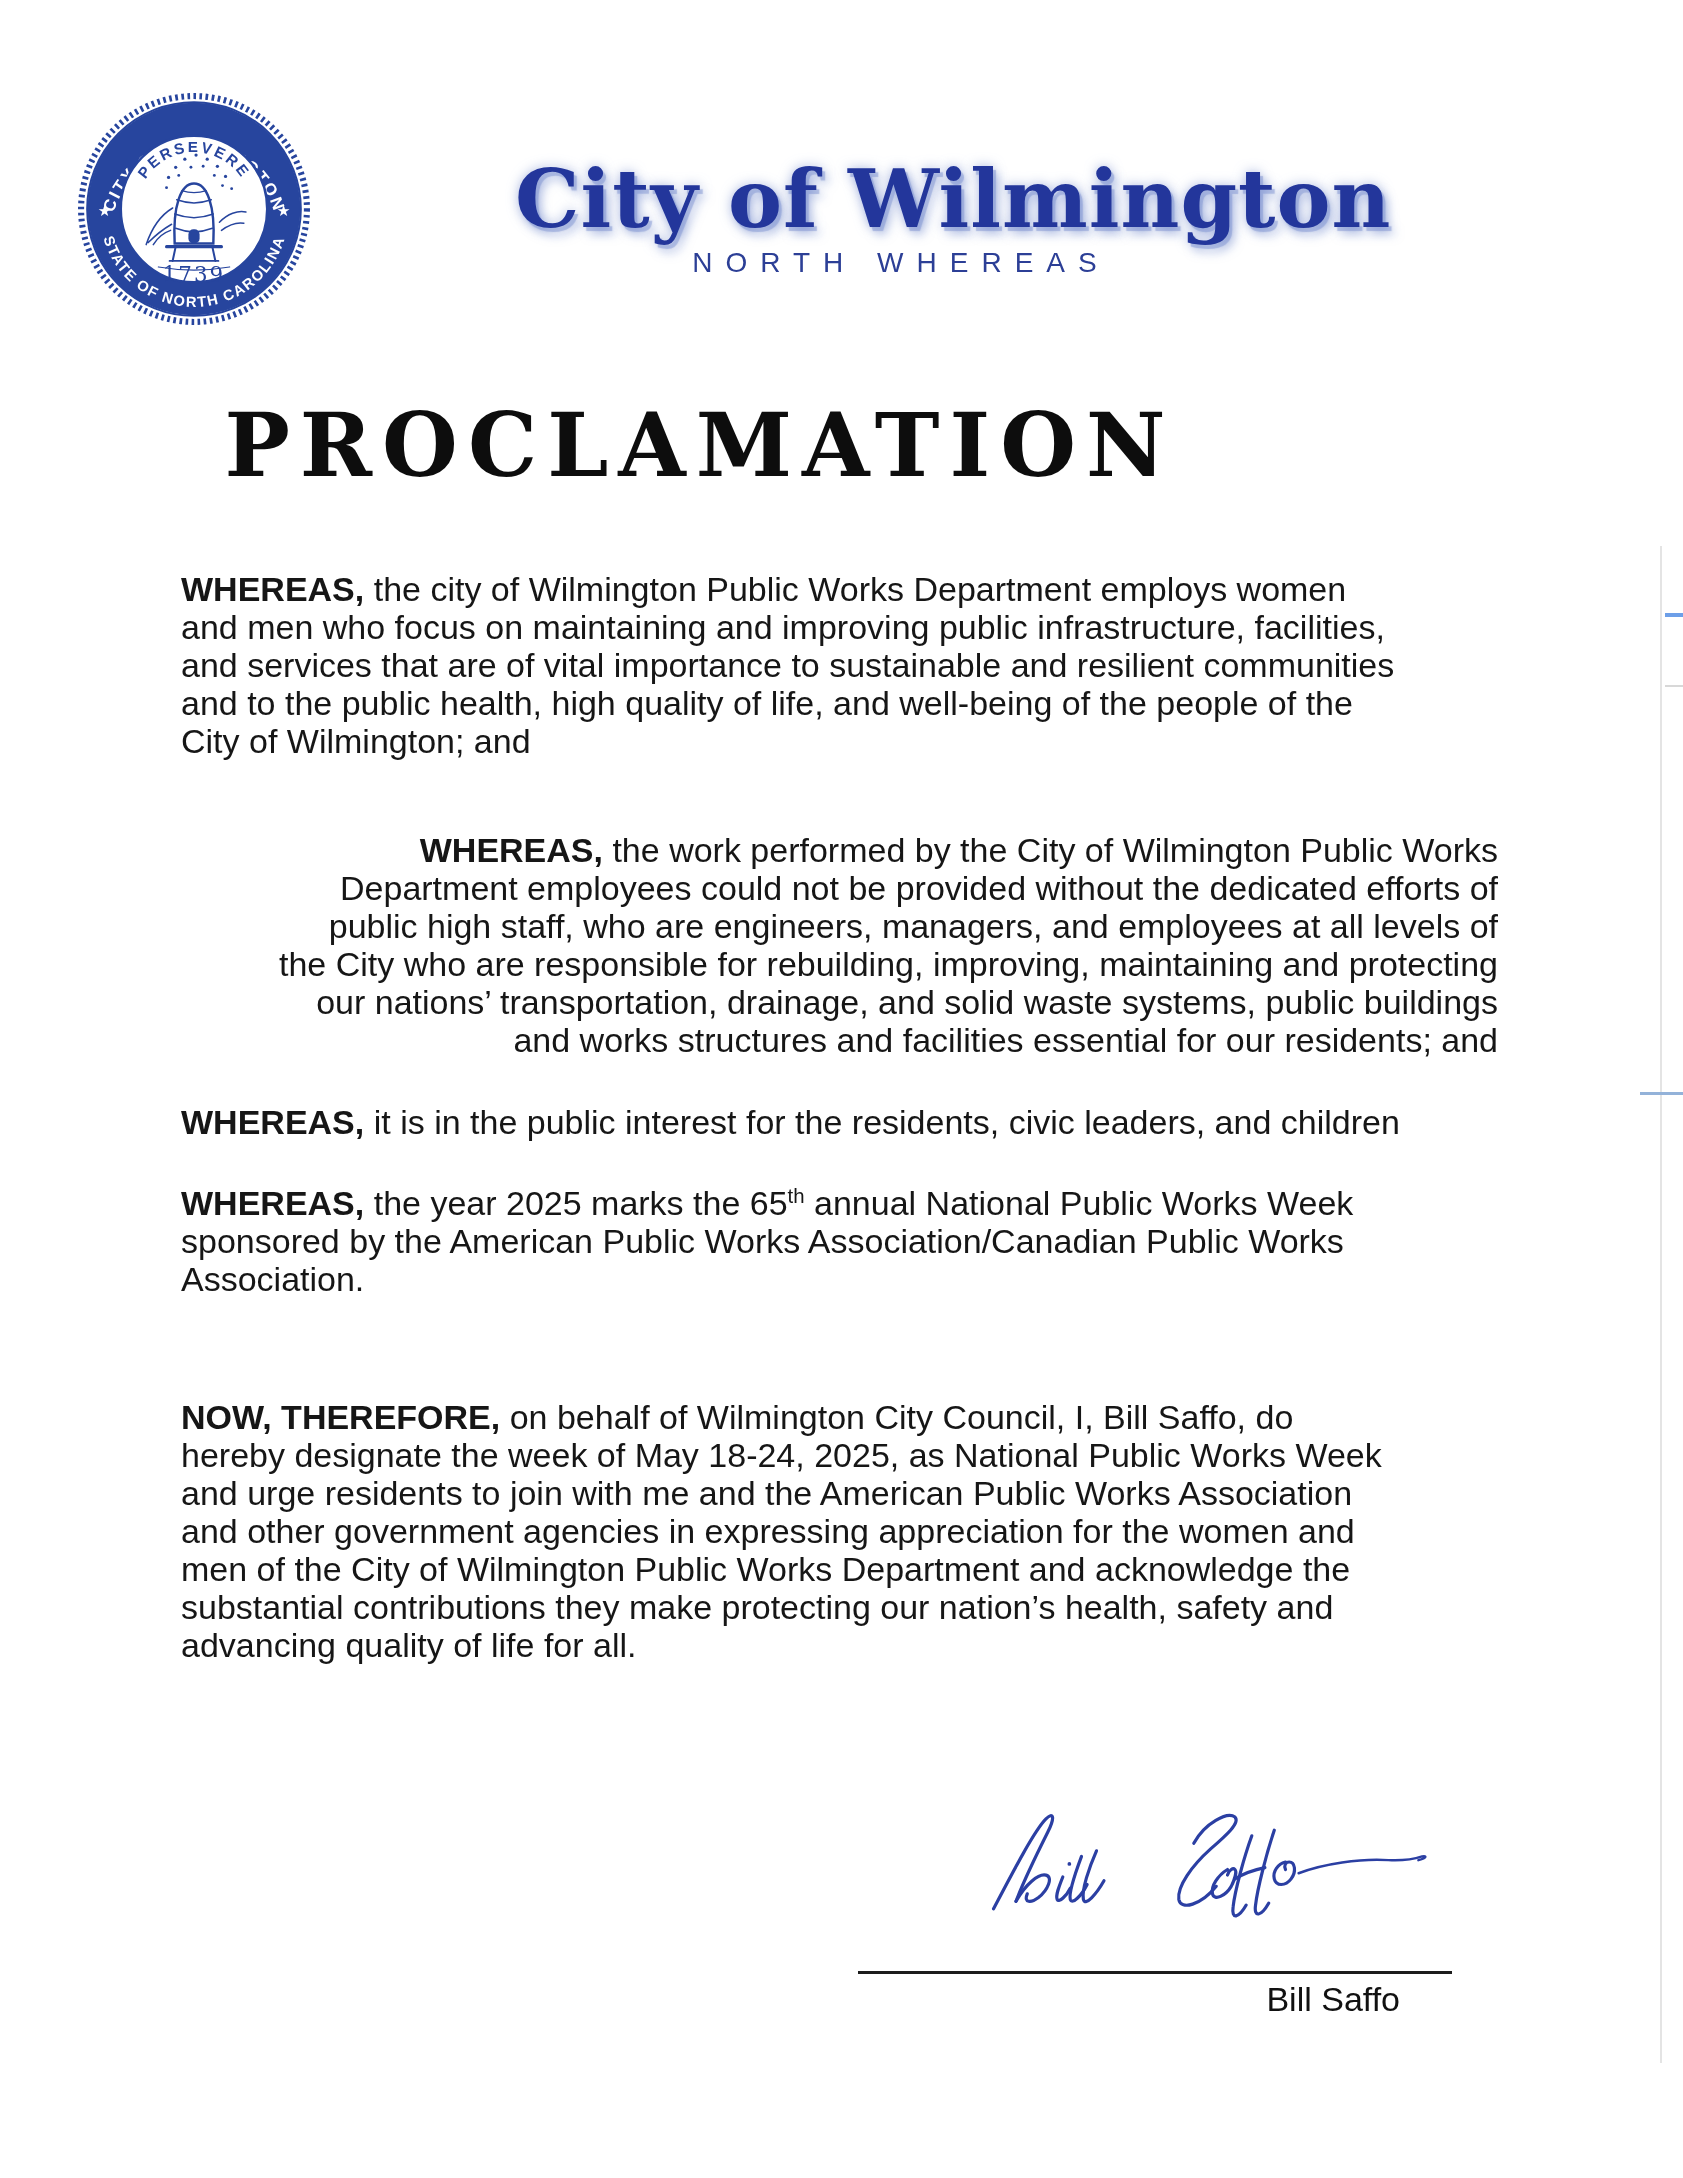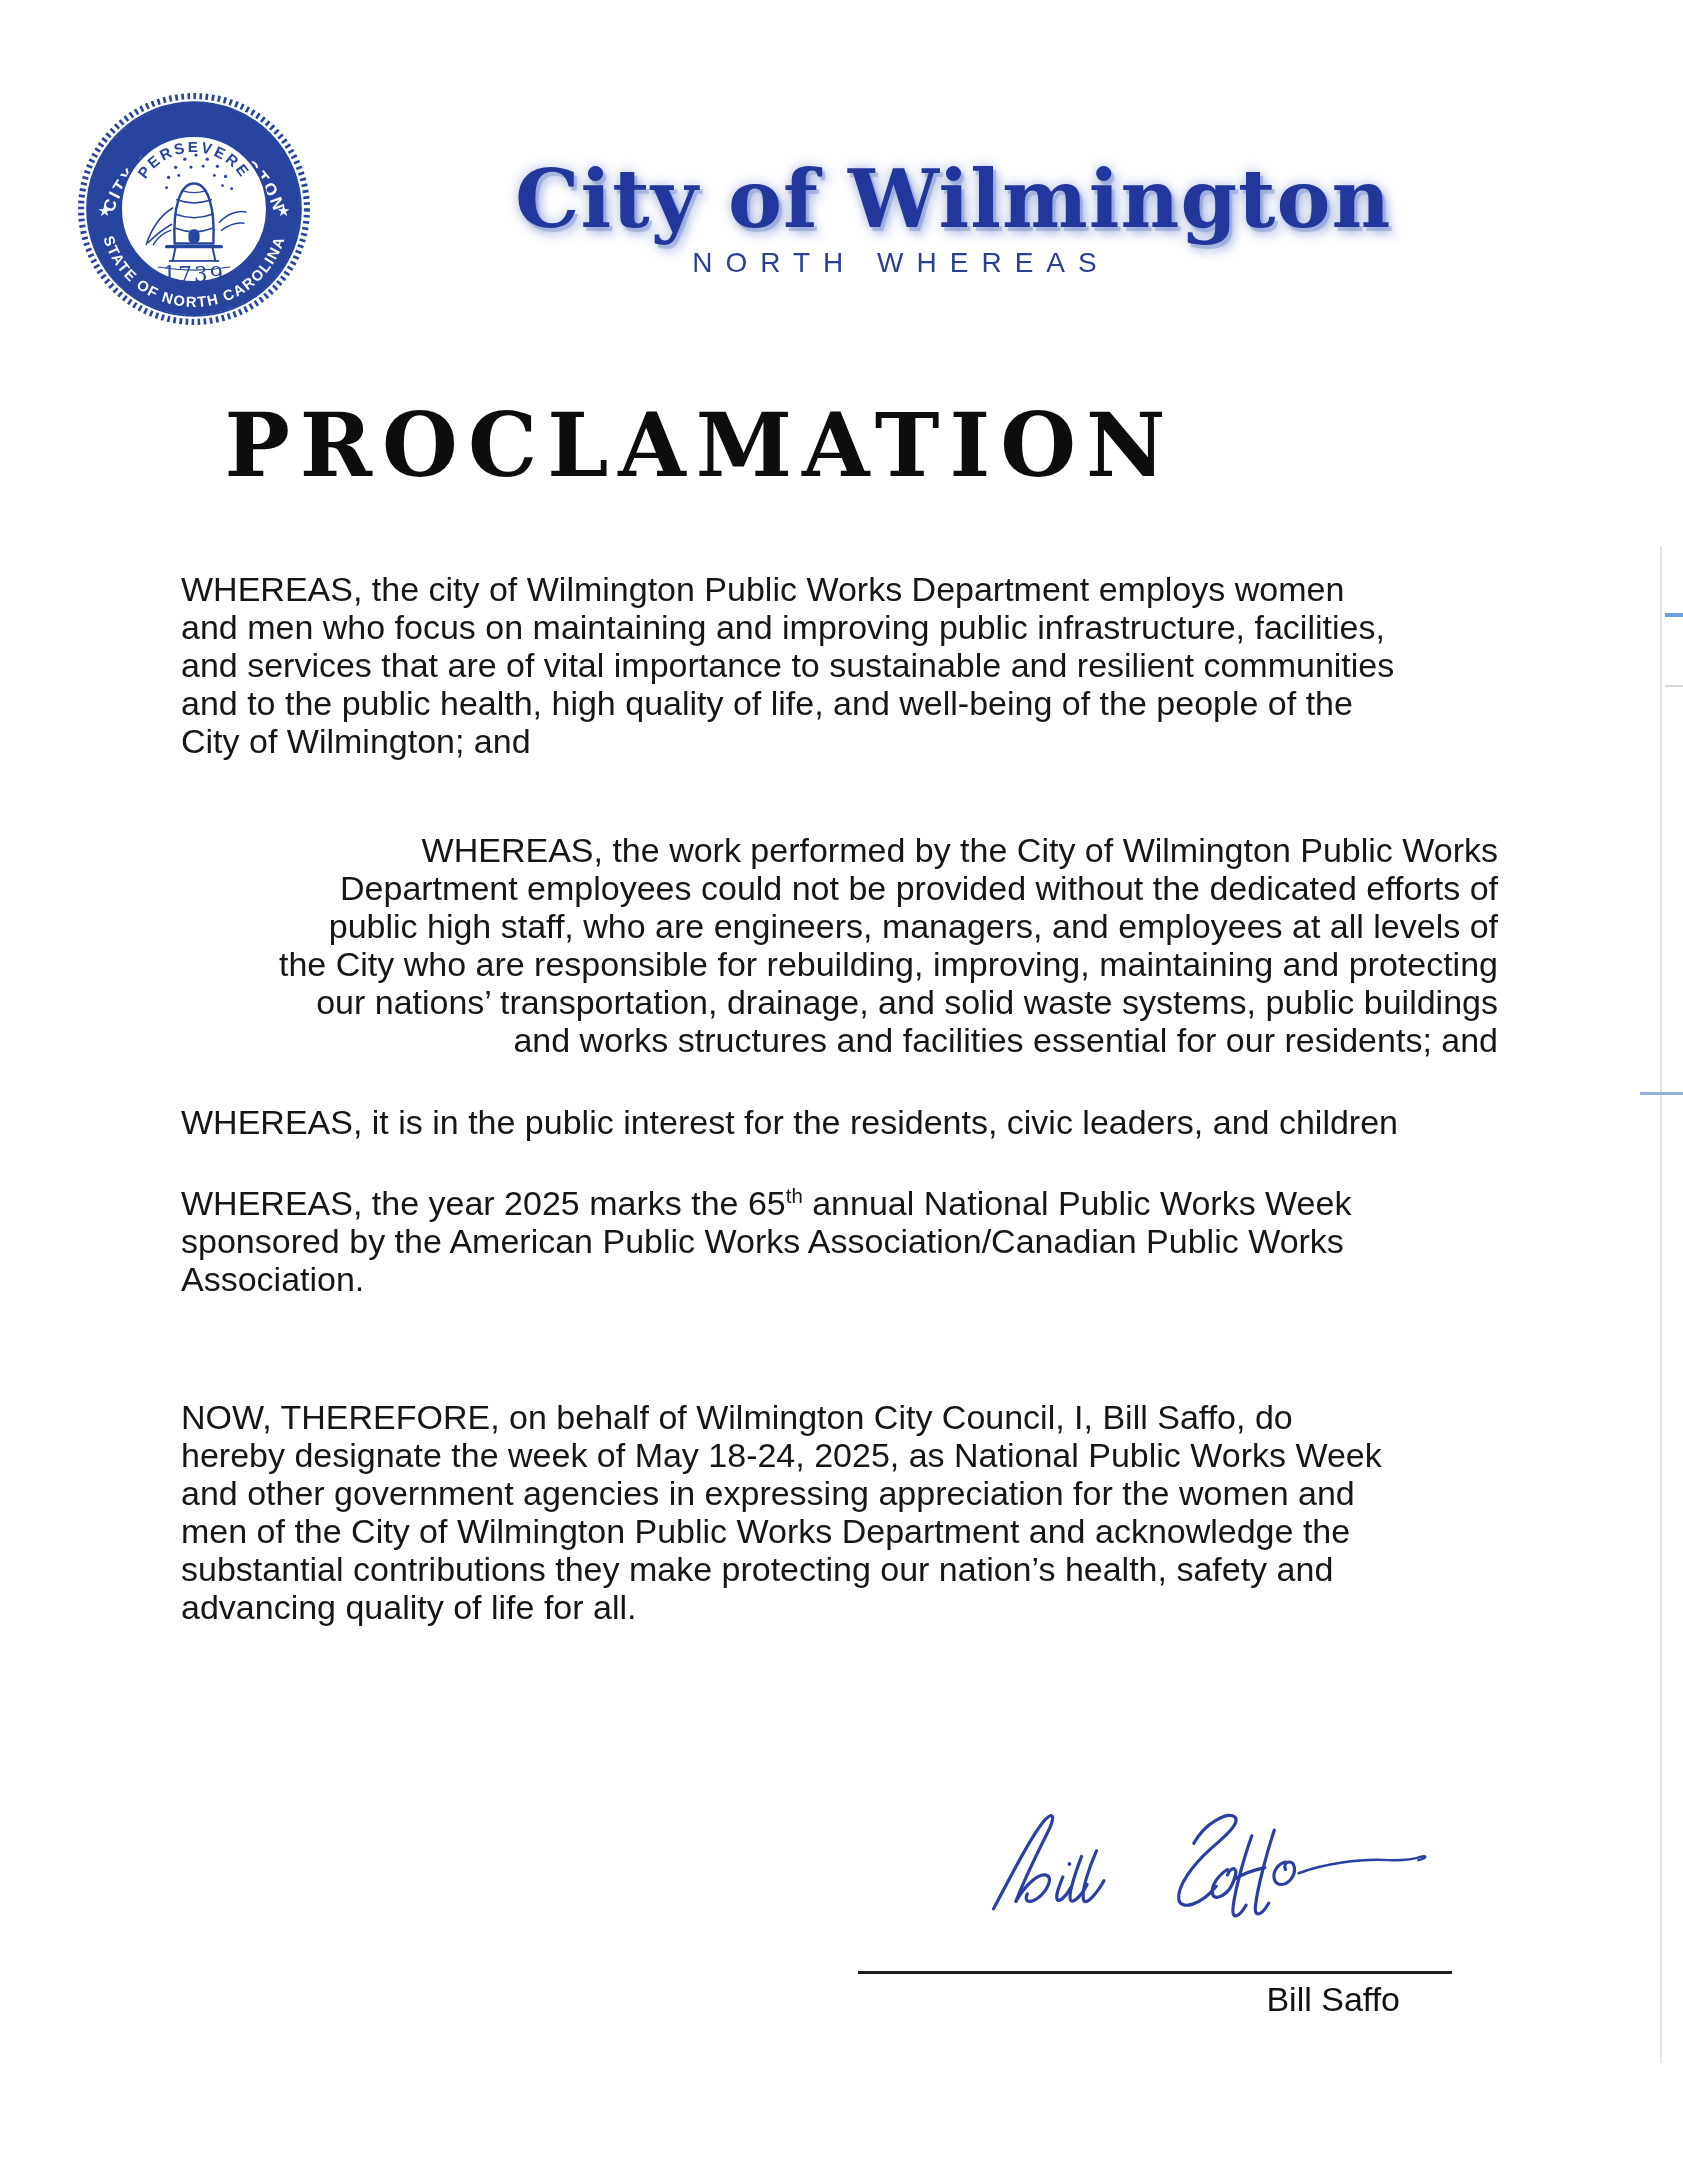--- a/index.html
+++ b/index.html
@@ -18,21 +18,21 @@
   .nc{
     margin-top:6px;font-size:28px;letter-spacing:13px;color:#2c3f96;font-weight:400;
   }
   .heading{
     position:absolute;left:0;top:394px;width:1400px;text-align:center;
     font-family:"DejaVu Serif",serif;font-weight:bold;font-size:87px;letter-spacing:10px;
     color:#0d0d0d;white-space:nowrap;
   }
   .content{position:absolute;left:181px;top:570px;width:1317px;font-size:34px;line-height:38px;}
   .para{margin:0;}
-  .para .lead{font-weight:normal;}
+  .para .lead{font-weight:bold;}
   .para sup{font-size:60%;vertical-align:super;line-height:0;}
   .mb1{margin-bottom:71px;} .mb2{margin-bottom:44px;text-align:right;} .mb3{margin-bottom:43px;} .mb4{margin-bottom:100px;}
   .signature-svg{position:absolute;left:975px;top:1804px;width:490px;height:131px;}
   .sig-line{position:absolute;left:858px;top:1971px;width:594px;height:3px;background:#1c1c1c;}
   .sig-name{position:absolute;left:806px;top:1980px;width:594px;text-align:right;font-size:34px;color:#111;}
   .artifact{position:absolute;}
   .v-line{left:1660px;top:546px;width:2px;height:1517px;background:#e4e4e4;}
   .dash-blue-1{left:1665px;top:613px;width:18px;height:4px;background:#6d9fe8;}
   .dash-gray{left:1665px;top:685px;width:18px;height:2px;background:#d8d8d8;}
   .dash-blue-2{left:1640px;top:1092px;width:43px;height:3px;background:#93b2d9;}
@@ -140,20 +140,21 @@
       <div>
           <div>sponsored by the American Public Works Association/Canadian Public Works</div>
           <div>Association.</div>
         </div>
     </div>
 
     <div class="para">
       <div><span class="lead">NOW, THEREFORE,</span><span> on behalf of Wilmington City Council, I, Bill Saffo, do</span></div>
       <div>
           <div>hereby designate the week of May 18-24, 2025, as National Public Works Week</div>
+          <div>and urge residents to join with me and the American Public Works Association</div>
           <div>and other government agencies in expressing appreciation for the women and</div>
           <div>men of the City of Wilmington Public Works Department and acknowledge the</div>
           <div>substantial contributions they make protecting our nation’s health, safety and</div>
           <div>advancing quality of life for all.</div>
         </div>
     </div>
 
   </div>
 
   <svg class="signature-svg" viewBox="0 0 520 140" aria-hidden="true">

